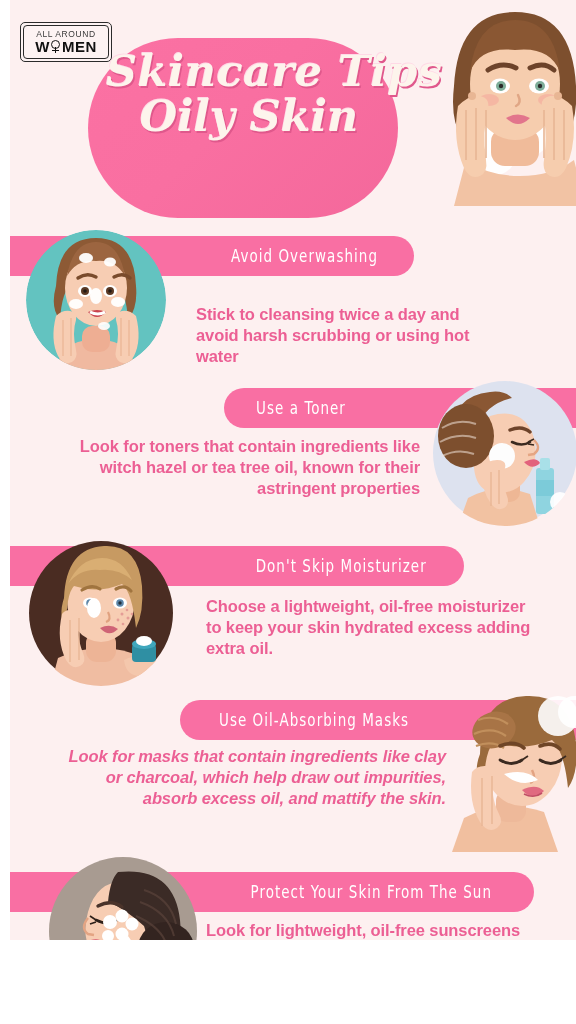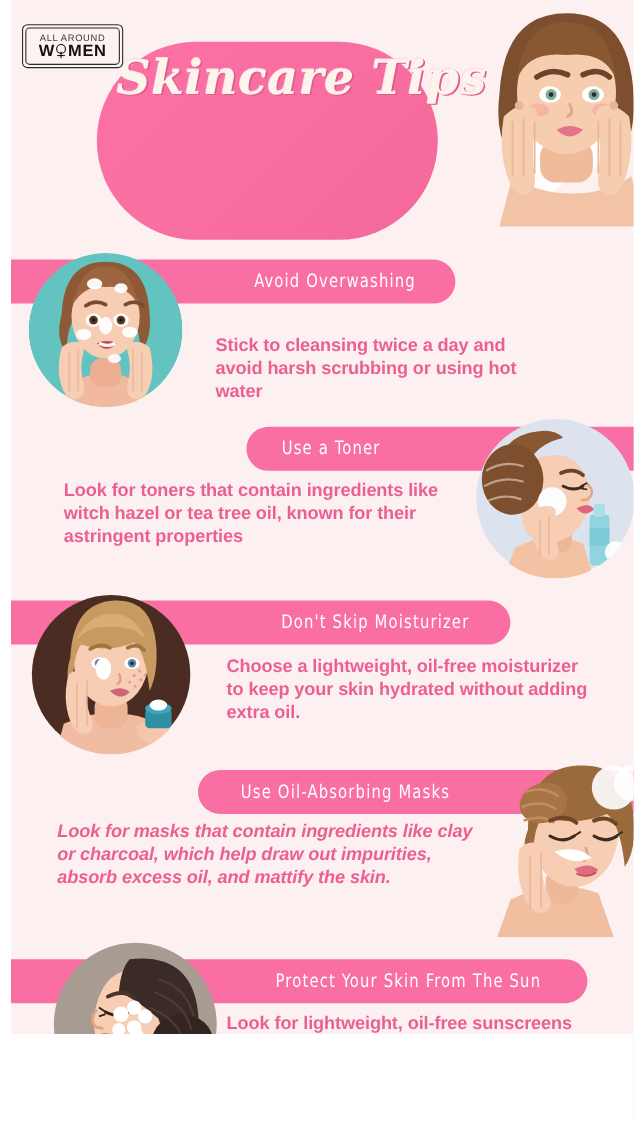--- a/index.html
+++ b/index.html
@@ -180,21 +180,21 @@
     position: absolute;
     color: #ec5f94;
     font-family: "Liberation Sans", sans-serif;
     font-weight: 700;
     font-size: 16.5px;
     line-height: 21px;
     z-index: 14;
     letter-spacing: -0.1px;
   }
   .body-text.align-left  { text-align: left; }
-  .body-text.align-right { text-align: left; }
+  .body-text.align-right { text-align: right; }
 
   
   .circle {
     position: absolute;
     border-radius: 50%;
     overflow: hidden;
     z-index: 18;
   }
   .circle > svg { display: block; }
 
@@ -224,20 +224,21 @@
         </span>
         <span>MEN</span>
       </div>
     </div>
   </div>
 
   <div class="header-pill"></div>
 
   <div class="title-block">
     <div class="title-l1">Skincare Tips</div>
+    <div class="title-l3">Oily Skin</div>
   </div>
 
   <div class="hero-fig">
     <svg width="190" height="222" viewBox="0 0 190 222">
       <circle cx="118" cy="120" r="42" fill="#ffffff" opacity="0.95"></circle>
       <circle cx="96" cy="150" r="26" fill="#ffffff" opacity="0.9"></circle>
 
       <path d="M70 160 q22 16 54 16 q32 0 54 -16 l12 46 H58 Z" fill="#f2c3a4"></path>
       <rect x="95" y="128" width="48" height="38" rx="14" fill="#f0bb9a"></rect>
 
@@ -385,21 +386,21 @@
         <ellipse cx="66" cy="68" rx="7" ry="10" fill="#ffffff"></ellipse>
         <path d="M34 74 q-6 26 4 46 q6 10 14 6 q7 -4 3 -13 q-8 -20 -2 -34 q3 -8 -7 -9 q-8 -1 -12 4 Z" fill="#f7cdb3"></path>
         <path d="M42 80 v42 M51 78 v42" stroke="#e9b796" stroke-width="1.4"></path>
 
         <path d="M96 120 q20 -10 34 2 q-4 14 -18 14 q-14 0 -16 -16 Z" fill="#f4c7ac"></path>
         <rect x="104" y="104" width="24" height="18" rx="4" fill="#2f8fa3"></rect>
         <ellipse cx="116" cy="104" rx="12" ry="5" fill="#3fa7bd"></ellipse>
         <ellipse cx="116" cy="101" rx="8" ry="5" fill="#ffffff"></ellipse>
       </svg>
     </div>
-    <div class="body-text align-left" style="left:196px; top:50px; width:334px;">Choose a lightweight, oil-free moisturizer to keep your skin hydrated without adding extra oil.</div>
+    <div class="body-text align-left" style="left:196px; top:50px; width:334px;">Choose a lightweight, oil-free moisturizer to keep your skin hydrated excess adding extra oil.</div>
   </div>
 
   <div class="tip" style="top:700px;">
     <div class="band right-bleed" style="width:420px; top:0;">
       <span class="band-label">Use Oil-Absorbing Masks</span>
     </div>
     <div class="bubble" style="right:8px; top:-4px; width:40px; height:40px;"></div>
     <div class="circle" style="right:0px; top:-10px; width:158px; height:162px; border-radius:0;">
       <svg width="158" height="162" viewBox="0 0 158 162">
         <path d="M36 128 q38 -20 80 -6 l14 40 H24 Z" fill="#f1bf9f"></path>

